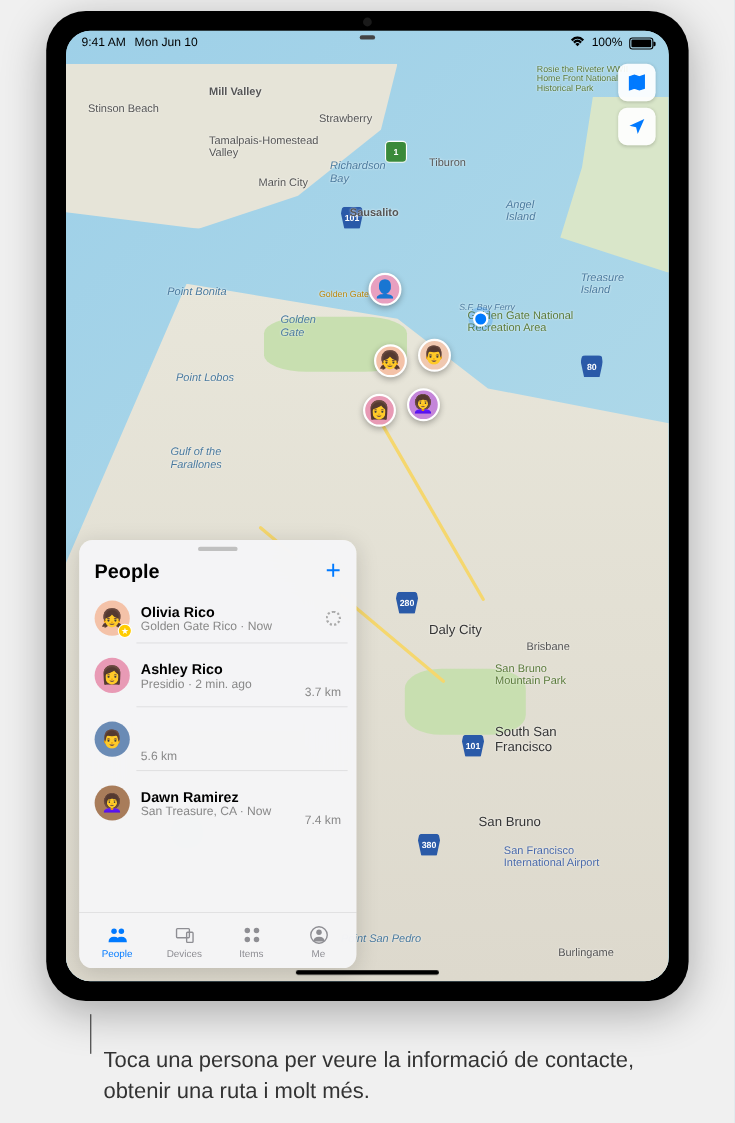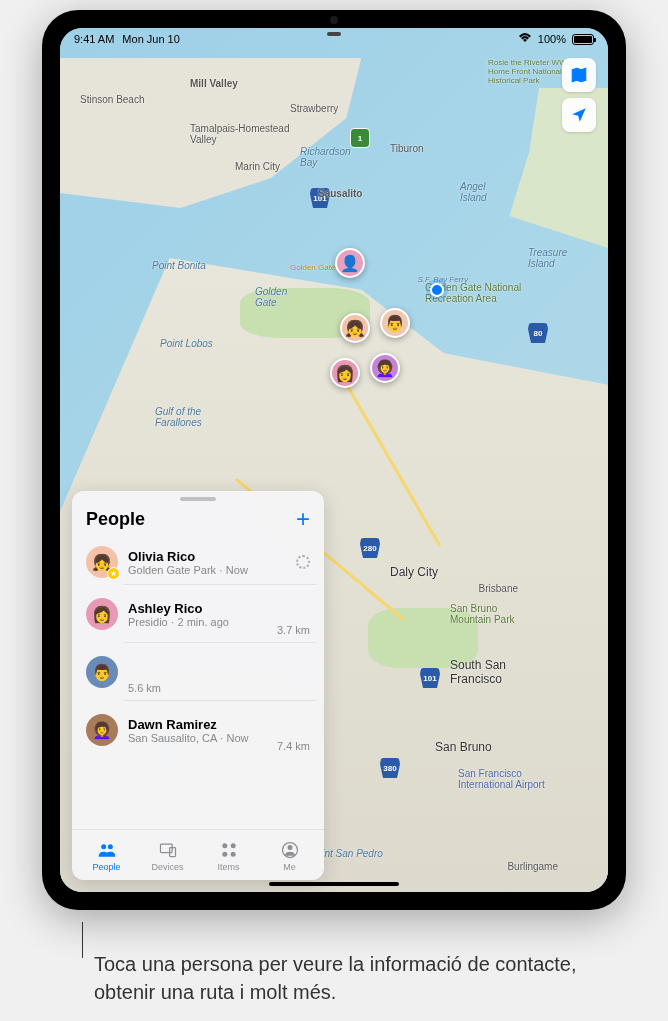--- a/index.html
+++ b/index.html
@@ -476,41 +476,41 @@
       <div class="panel-header">
         <span class="panel-title">People</span>
         <span class="add-btn">+</span>
       </div>
       <div class="people-list">
 
       <div class="person-row">
             <div class="avatar" style="background: rgb(244, 194, 168);">👧<div class="avatar-star">★</div></div>
             <div class="person-info">
               <div class="person-name">Olivia Rico</div>
-              <div class="person-sub">Golden Gate Park · Now</div>
+              <div class="person-sub">Golden Gate Rico · Now</div>
             </div>
             <div class="spinner"></div>
           </div>
           <div class="person-row">
             <div class="avatar" style="background: rgb(232, 154, 181);">👩</div>
             <div class="person-info">
               <div class="person-name">Ashley Rico</div>
               <div class="person-sub">Presidio · 2 min. ago</div>
             </div>
             <div class="person-dist">3.7 km</div>
           </div>
           <div class="person-row">
             <div class="avatar" style="background: rgb(106, 139, 181);">👨</div>
             <div class="person-dist">5.6 km</div>
           </div>
           <div class="person-row">
             <div class="avatar" style="background: rgb(168, 124, 90);">👩‍🦱</div>
             <div class="person-info">
               <div class="person-name">Dawn Ramirez</div>
-              <div class="person-sub">San Sausalito, CA · Now</div>
+              <div class="person-sub">San Treasure, CA · Now</div>
             </div>
             <div class="person-dist">7.4 km</div>
           </div>
         </div>
       <div class="tab-bar">
 
       <div class="tab active">
             <div class="tab-icon">
               <svg viewBox="0 0 24 24" width="22" height="20">
                 <circle cx="8" cy="8" r="3" fill="currentColor"></circle>

